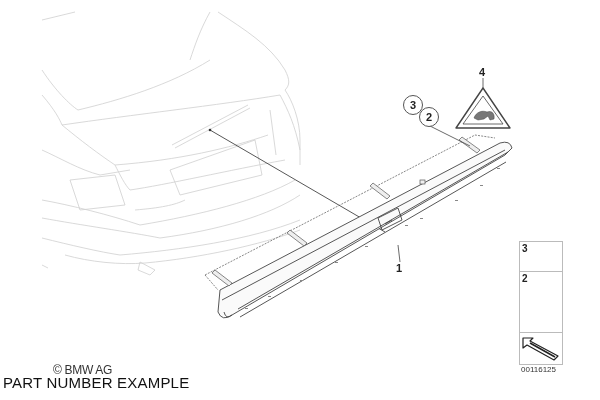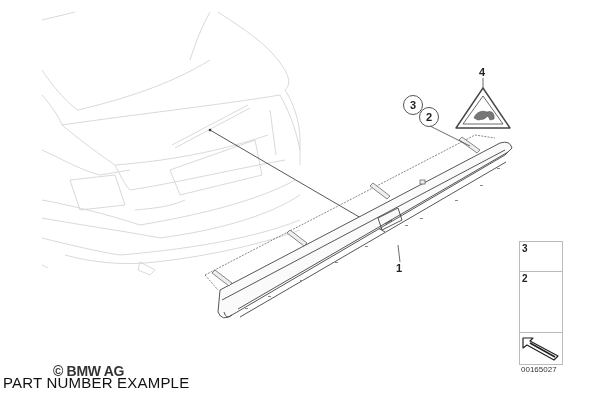--- a/index.html
+++ b/index.html
@@ -1,20 +1,20 @@
 <!DOCTYPE html>
 <html><head>
 <meta charset="utf-8">
 <style>
   html, body { margin:0; padding:0; background:#ffffff; }
   body { width:600px; height:400px; position:relative; overflow:hidden; font-family:"Liberation Sans", sans-serif; }
   .diagram { position:absolute; left:0; top:0; width:600px; height:400px; }
   .callout { position:absolute; font-family:"Liberation Sans", sans-serif; font-weight:bold; font-size:11px; color:#222; }
   .circ { position:absolute; width:18px; height:18px; border:1px solid #555; border-radius:50%; background:#fff; font-weight:bold; font-size:11px; text-align:center; line-height:18px; color:#222; }
-  .copyright { position:absolute; left:53px; top:363px; font-size:14px; color:#333; font-weight:bold; letter-spacing:-0.3px; }
+  .copyright { position:absolute; left:53px; top:363px; font-size:12px; color:#333; font-weight:normal; letter-spacing:-0.3px; }
   .footer { position:absolute; left:3px; top:374px; font-size:15px; color:#111; letter-spacing:0.2px; }
   .partno { position:absolute; left:521px; top:365px; font-size:8px; color:#333; }
   .legend-box { position:absolute; left:519px; width:42px; border:1px solid #bbb; background:#fff; }
   .legend-num { position:absolute; left:2px; top:1px; font-size:10px; font-weight:bold; color:#222; }
 </style>
 </head>
 <body>
 
 <svg class="diagram" viewBox="0 0 600 400" xmlns="http://www.w3.org/2000/svg">
 
@@ -114,15 +114,15 @@
 <span class="callout" style="left:479px; top:66px;">4</span>
 
 <div class="legend-box" style="top:241px; height:29px;">
   <span class="legend-num">3</span>
 </div>
 <div class="legend-box" style="top:271px; height:60px;">
   <span class="legend-num">2</span>
 </div>
 <div class="legend-box" style="top:332px; height:31px; background:transparent;"></div>
 
-<span class="partno">00165027</span>
+<span class="partno">00116125</span>
 <span class="copyright">© BMW AG</span>
 <div class="footer">PART NUMBER EXAMPLE</div>
 
 </body></html>

